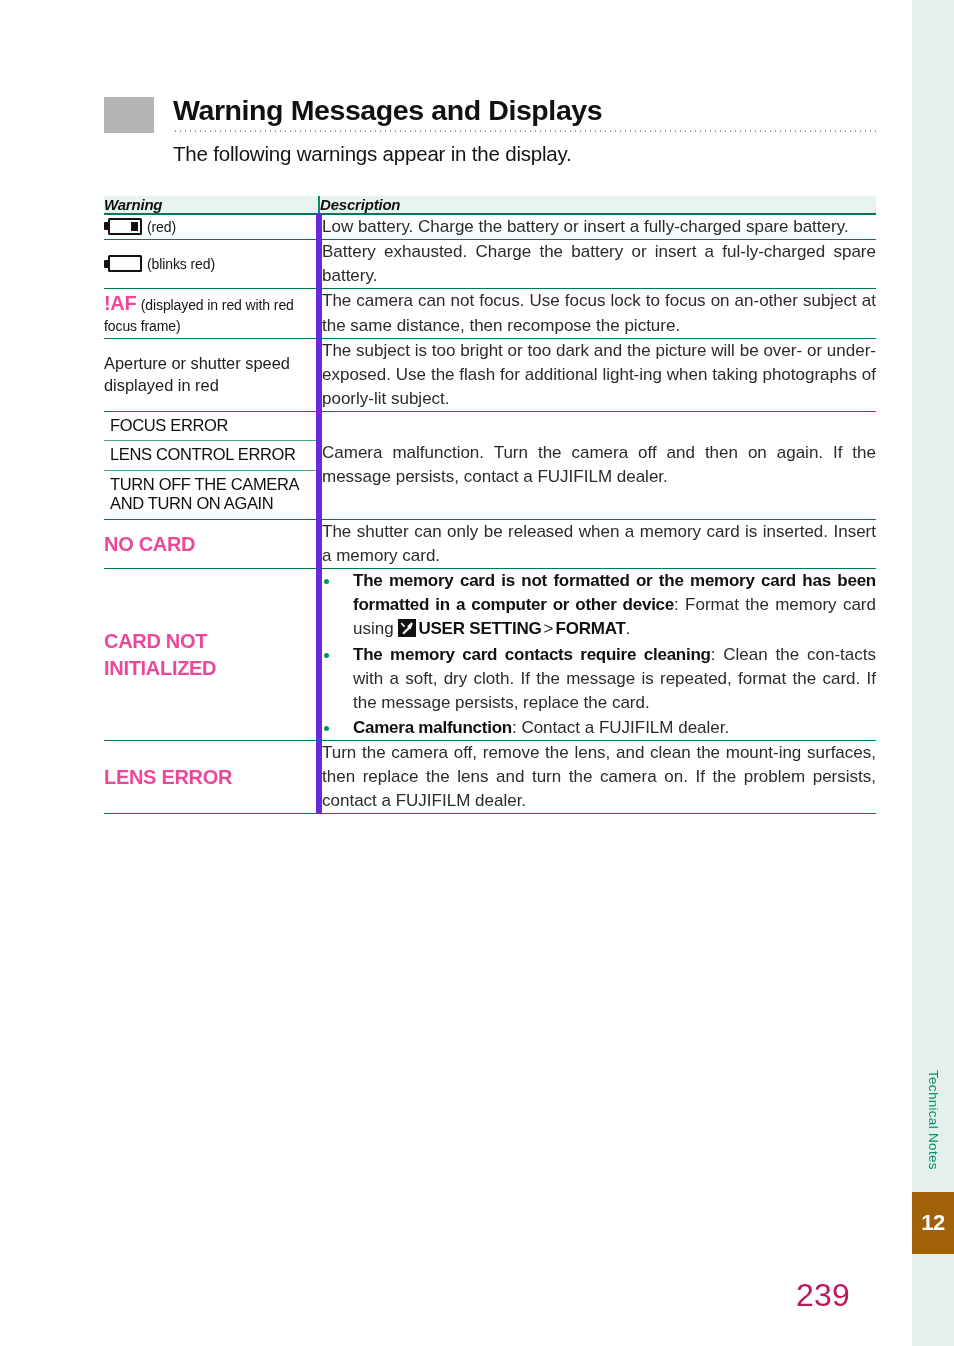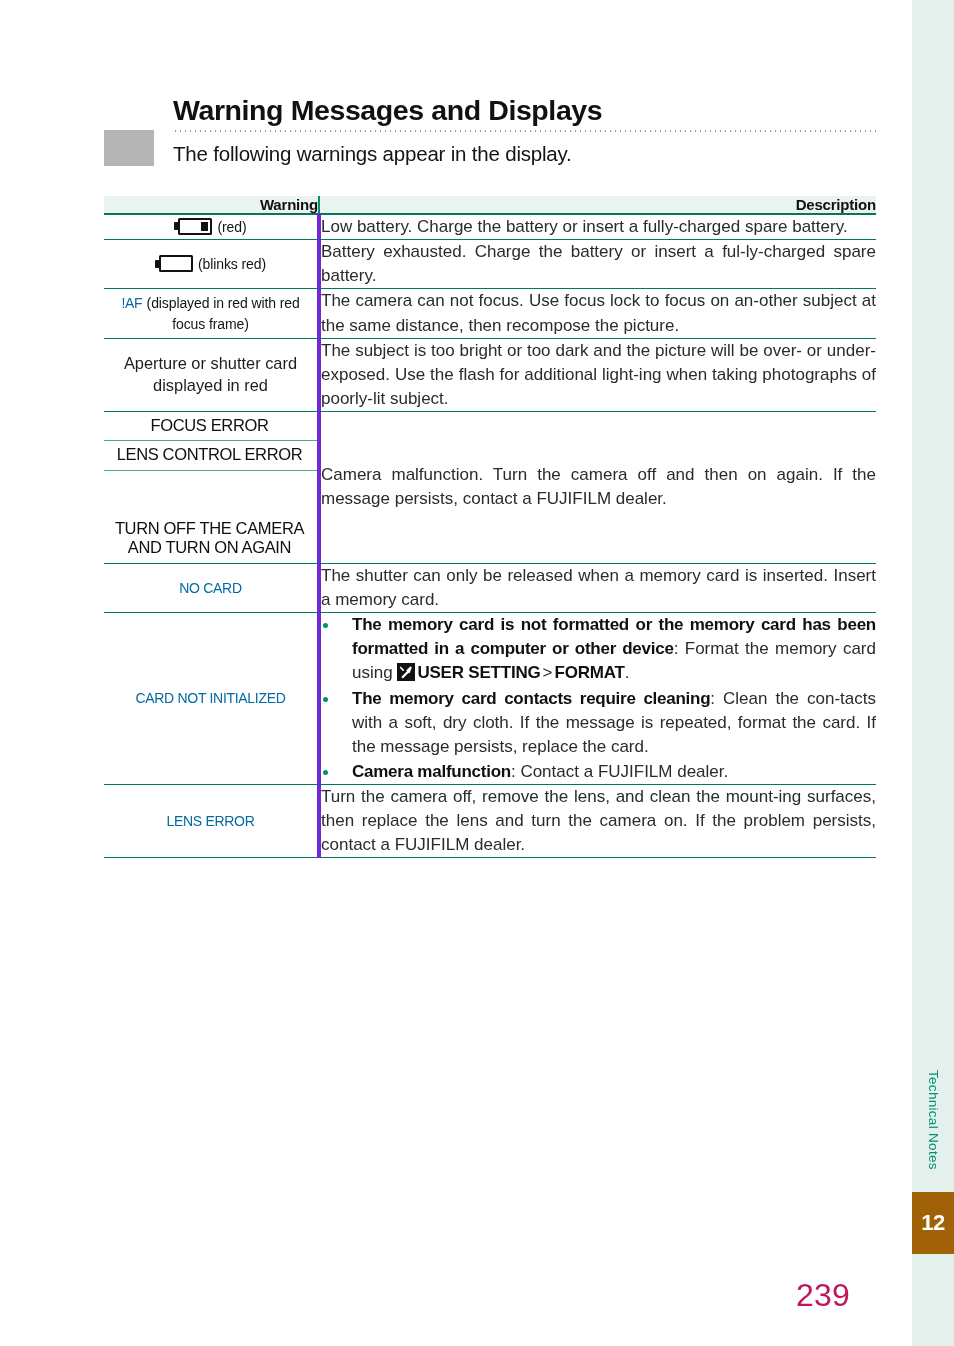--- a/index.html
+++ b/index.html
@@ -51,21 +51,21 @@
     width: 912px; height: 1346px;
     padding: 0;
   }
 
   
   .head-wrap {
     position: absolute;
     left: 104px; top: 95px;
     width: 772px;
   }
-  .head-row { display: flex; align-items: flex-end; }
+  .head-row { display: flex; align-items: flex-start; }
   .head-square {
     width: 50px; height: 36px;
     background: #b5b5b5;
     flex: 0 0 50px;
     margin-top: 2px;
   }
   .head-textcol { flex: 1 1 auto; padding-left: 19px; }
   .head-title {
     font-size: 28.5px;
     font-weight: bold;
@@ -99,56 +99,56 @@
   }
   table.warn col.c1 { width: 215px; }
   table.warn col.c2 { width: 557px; }
 
   table.warn th, table.warn td {
     vertical-align: middle;
     padding: 0;
   }
   .thead-row th {
     background: #e9f3ef;
-    text-align: right;
+    text-align: left;
     font-size: 15px;
     font-weight: bold;
     letter-spacing: -0.2px;
     color: #111;
     padding: 7px 4px 8px 4px;
     border-bottom: 2px solid #00785c;
+    font-style: italic;
   }
   .thead-row th.th-warn { border-right: 2px solid #00916e; }
 
   td.cwarn {
-    border-right: 4px solid #6d28d9;
+    border-right: 6px solid #6d28d9;
     border-bottom: 1.6px solid #00785c;
     padding: 7px 8px 7px 6px;
     font-size: 15.5px;
     line-height: 1.32;
     color: #141414;
-    text-align: center;
   }
   td.cdesc {
     border-bottom: 1.6px solid #00785c;
     padding: 6px 5px 8px 5px;
     font-size: 17px;
     line-height: 1.42;
     color: #2b2b2b;
     text-align: justify;
     text-justify: inter-word;
     hyphens: manual;
   }
   td.cdesc p { margin: 0; }
 
   .lbl-bold {
-    font-weight: normal;
-    font-size: 14px;
+    font-weight: bold;
+    font-size: 20px;
     letter-spacing: -0.3px;
-    color: #0369a1;
+    color: #ec4899;
   }
   .lbl-small {
     font-size: 14px;
     color: #141414;
     letter-spacing: -0.1px;
   }
   .lbl-plain {
     font-size: 16.4px;
     color: #1d1d1d;
     line-height: 1.34;
@@ -159,21 +159,21 @@
   .stackcell .sub {
     padding: 4px 8px 5px 6px;
     border-bottom: 1px solid #4aa98e;
     font-weight: normal;
     font-size: 16.5px;
     letter-spacing: -0.35px;
     line-height: 1.18;
     color: #0f0f0f;
   }
   .stackcell .sub:last-child { border-bottom: none; }
-  .stackcell .sub.two { line-height: 1.18; margin-top: 44px; }
+  .stackcell .sub.two { line-height: 1.18; }
 
   
   .bat {
     display: inline-block;
     position: relative;
     width: 38px; height: 17px;
     vertical-align: -3px;
     margin-right: 5px;
   }
   .bat .body {
@@ -292,21 +292,21 @@
           <span class="lbl-bold">!AF</span>
           <span class="lbl-small">(displayed in red with red focus frame)</span>
         </td>
         <td class="cdesc">
           <p>The camera can not focus. Use focus lock to focus on an-other subject at the same distance, then recompose the picture.</p>
         </td>
       </tr>
 
       <tr>
         <td class="cwarn">
-          <span class="lbl-plain">Aperture or shutter card displayed in red</span>
+          <span class="lbl-plain">Aperture or shutter speed displayed in red</span>
         </td>
         <td class="cdesc">
           <p>The subject is too bright or too dark and the picture will be over- or under-exposed. Use the flash for additional light-ing when taking photographs of poorly-lit subject.</p>
         </td>
       </tr>
 
       <tr>
         <td class="cwarn stackcell">
           <div class="sub">FOCUS ERROR</div>
           <div class="sub">LENS CONTROL ERROR</div>

